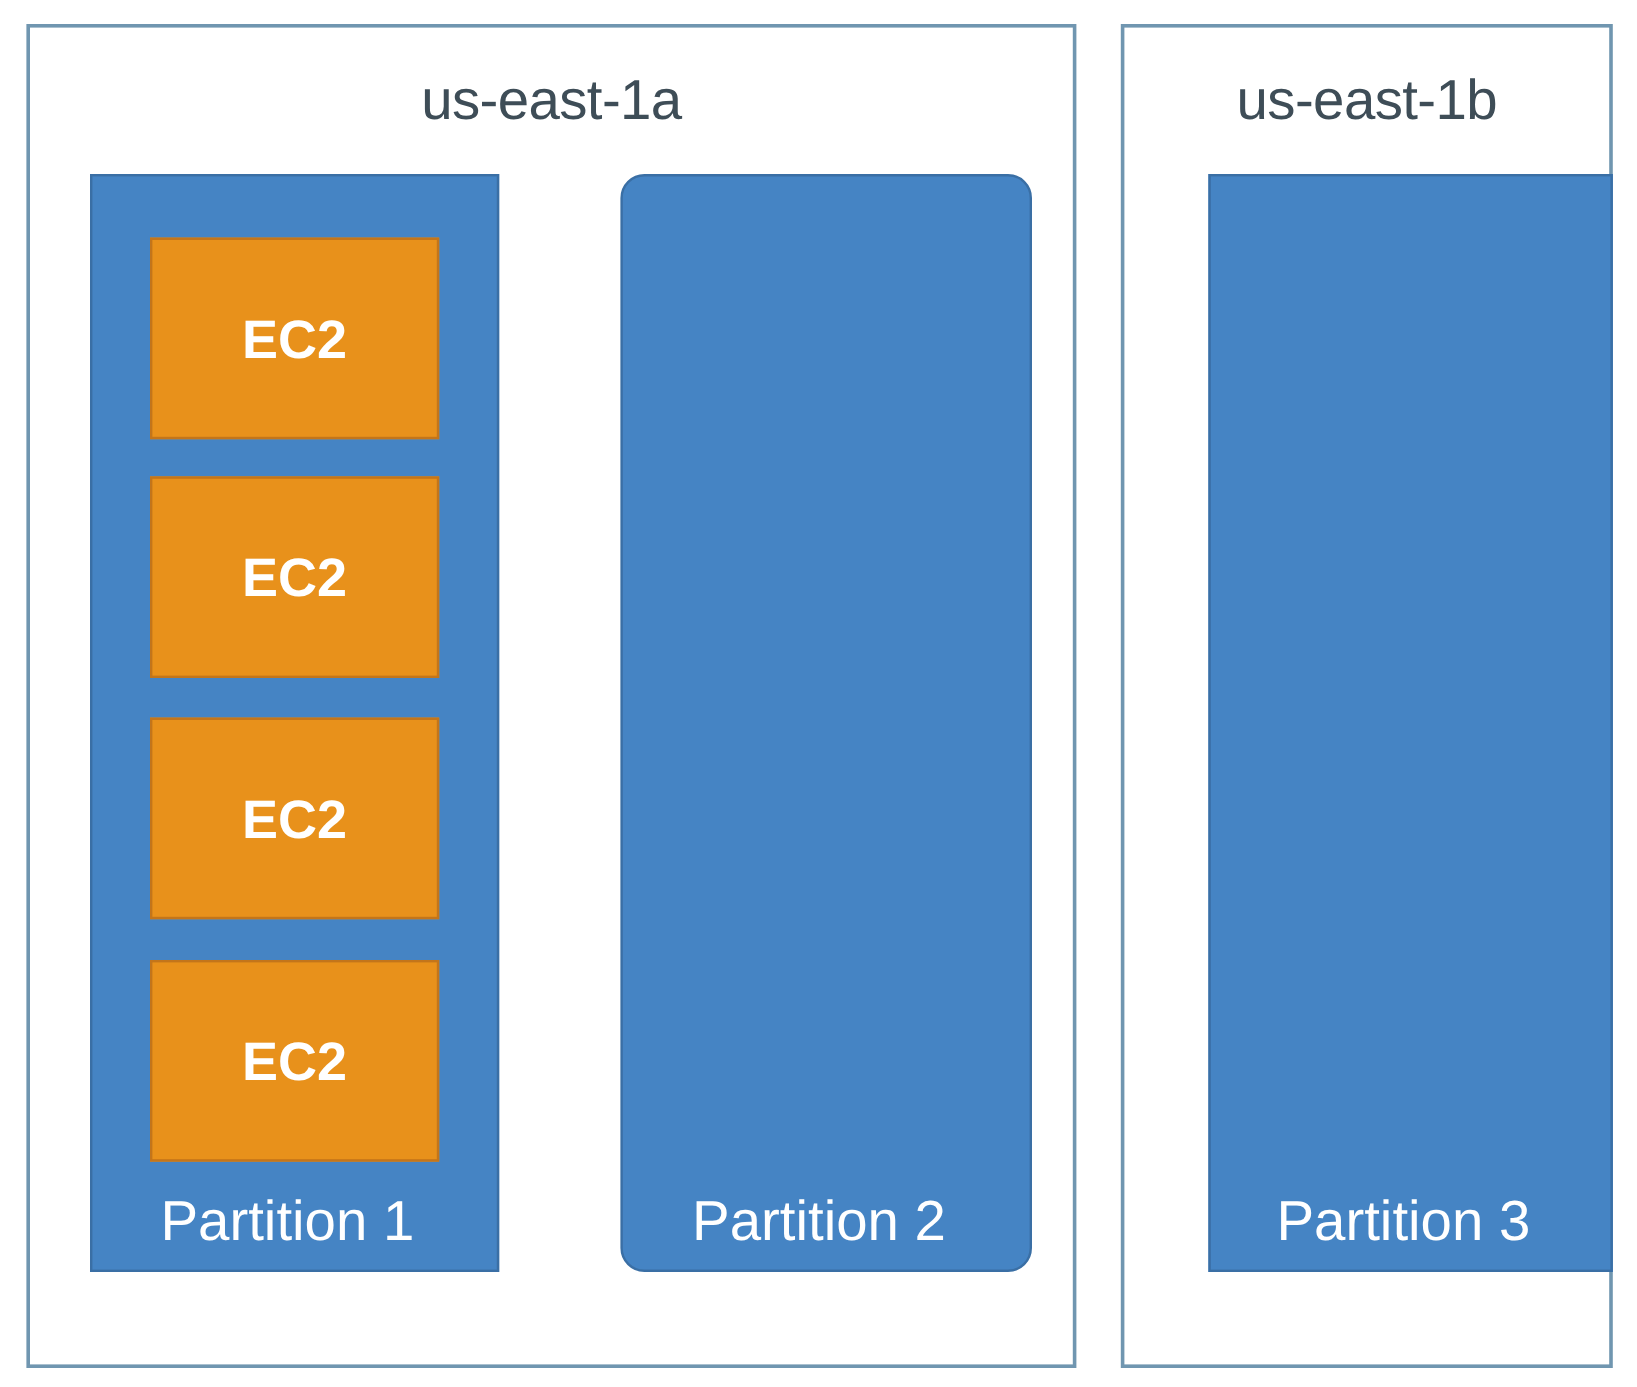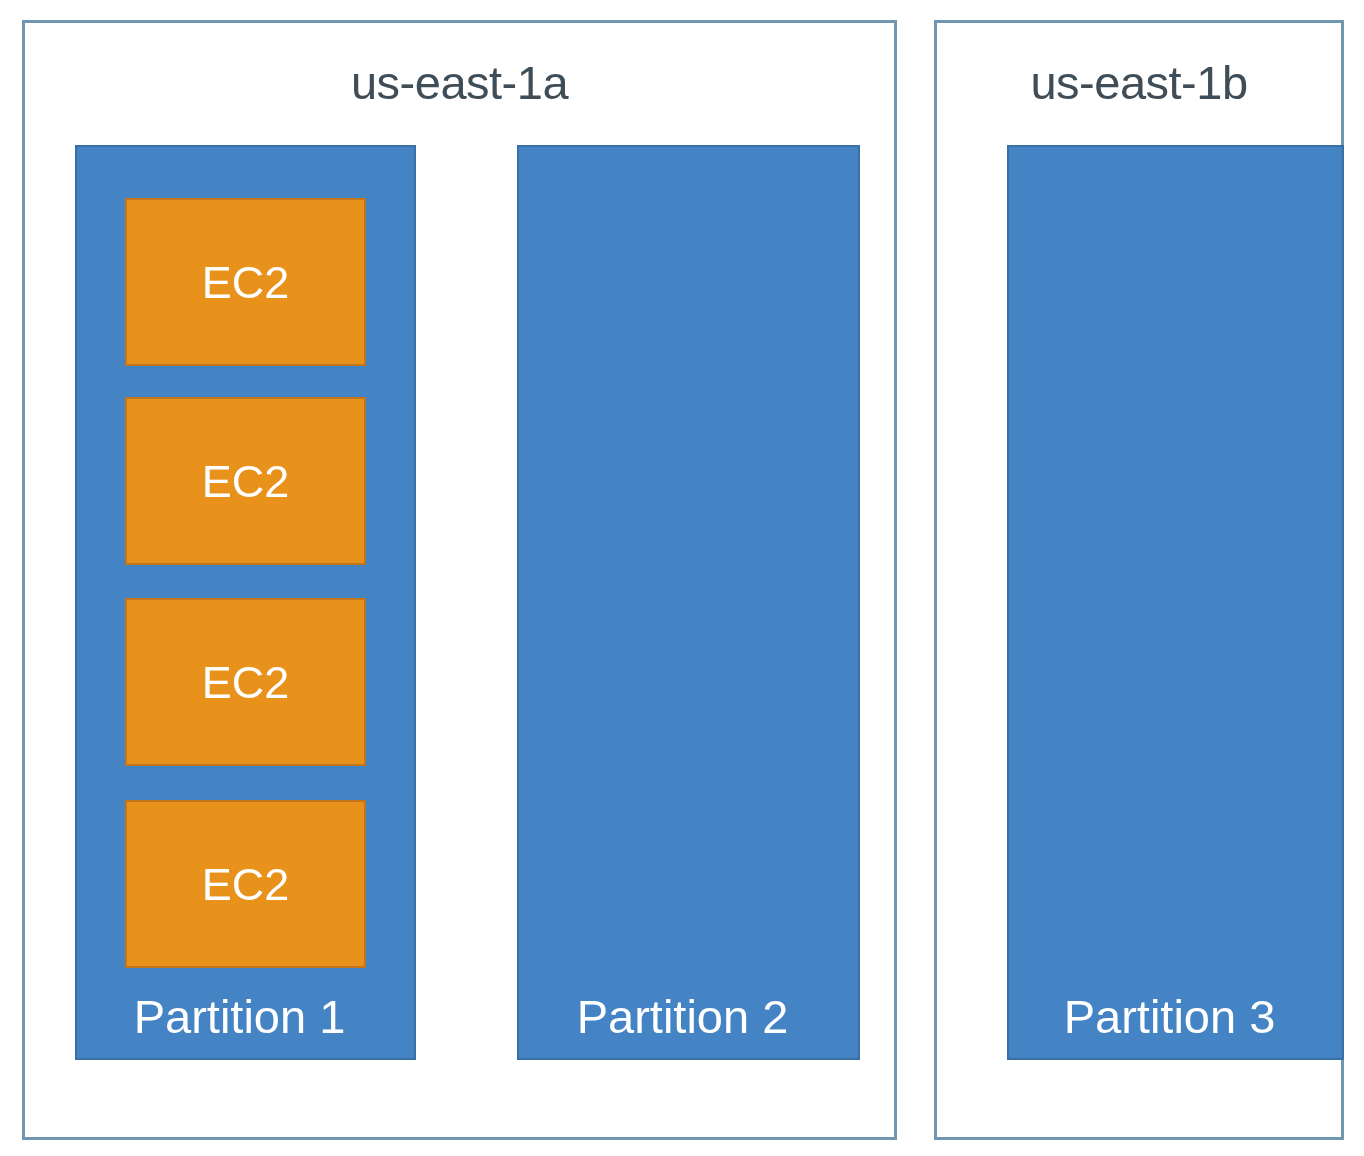--- a/index.html
+++ b/index.html
@@ -68,21 +68,21 @@
     box-sizing: border-box;
     background: #e8911b;
     border: 2px solid #c3751a;
     display: flex;
     align-items: center;
     justify-content: center;
   }
   .ec2-label {
     color: #ffffff;
     font-size: 45px;
-    font-weight: 400;
+    font-weight: 700;
     line-height: 1;
     white-space: nowrap;
   }
 </style>
 </head>
 <body>
 
 <div id="canvas">
 
   <div class="az-box" style="left:22px; top:20px; width:875px; height:1120px;">
@@ -103,21 +103,21 @@
         <span class="ec2-label">EC2</span>
       </div>
 
       <div class="ec2" style="left:48px; top:653px; width:241px; height:168px;">
         <span class="ec2-label">EC2</span>
       </div>
 
       <div class="partition-label">Partition 1</div>
     </div>
 
-    <div class="partition" style="left:492px; top:122px; width:343px; height:915px;">
+    <div class="partition" style="left:492px; top:122px; width:343px; height:915px;border-radius:20px;">
       <div class="partition-label">Partition 2</div>
     </div>
 
   </div>
 
   <div class="az-box" style="left:934px; top:20px; width:410px; height:1120px;">
 
     <div class="az-title" style="top:36px;text-align:center;">us-east-1b</div>
 
     <div class="partition" style="left:34px; top:122px; width:337px; height:915px;margin-left:36px;">

